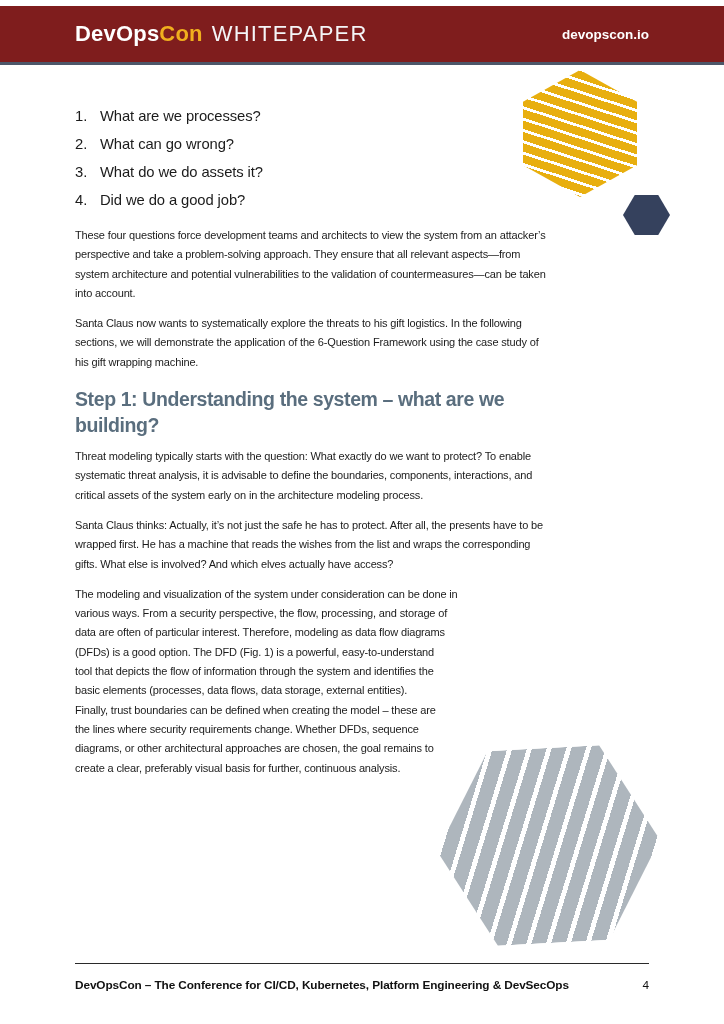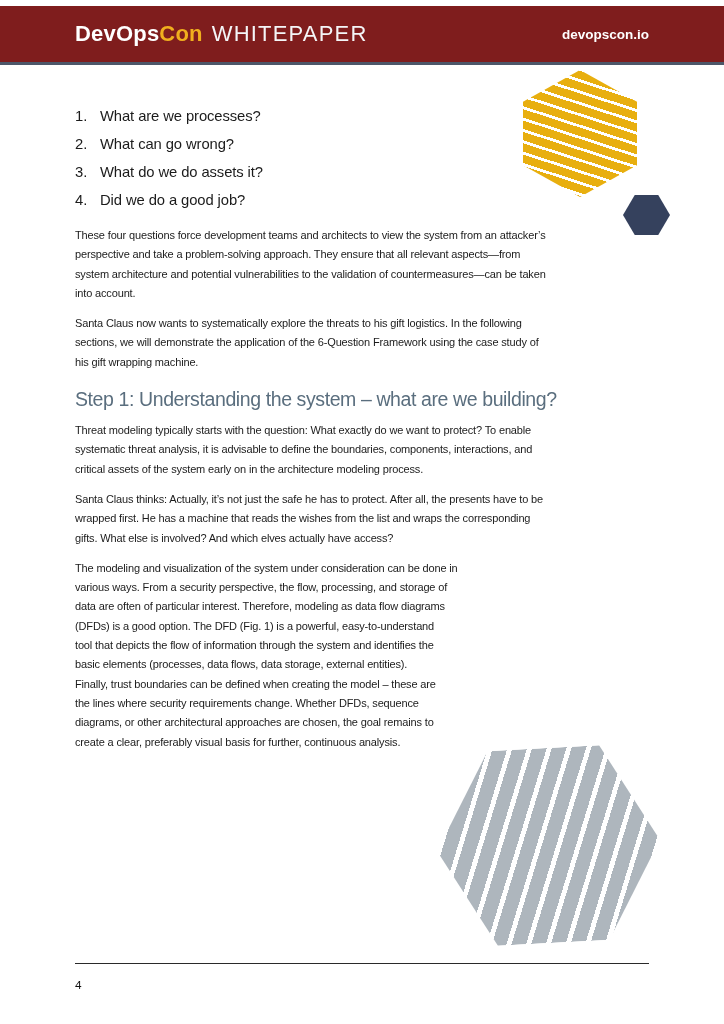--- a/index.html
+++ b/index.html
@@ -46,21 +46,21 @@
   .qitem { display:flex; height:28px; align-items:flex-start; }
   .qnum  { width:25px; flex:0 0 25px; font-size:14.8px; color:#1b1b1b; }
   .qtext { font-size:14.8px; color:#1b1b1b; letter-spacing:-0.1px; }
 
   .content p {
     margin:0 0 11px 0; font-size:11px; line-height:19.3px;
     color:#1b1b1b; letter-spacing:-0.15px;
   }
   .content h1 {
     margin:14px -14px 9px 0; font-size:19.5px; line-height:26px;
-    color:#5A6E7E; font-weight:normal; letter-spacing:-0.4px;
+    color:#5A6E7E; font-weight:bold; letter-spacing:-0.4px;
   }
 
   
   .hexfloat {
     float:right; width:114px; height:196px; margin-top:84px;
     shape-outside:polygon(49% 0%,100% 0%,100% 100%,49% 100%,0% 50%);
     shape-margin:10px;
   }
 
   
@@ -124,17 +124,18 @@
     <p>Santa Claus thinks: Actually, it’s not just the safe he has to protect. After all, the presents have to be wrapped first. He has a machine that reads the wishes from the list and wraps the corresponding gifts. What else is involved? And which elves actually have access?</p>
 
     <p>
       <span class="hexfloat"></span><span>The modeling and visualization of the system under consideration can be done in various ways. From a security perspective, the flow, processing, and storage of data are often of particular interest. Therefore, modeling as data flow diagrams (DFDs) is a good option. The DFD (Fig. 1) is a powerful, easy-to-understand tool that depicts the flow of information through the system and identifies the basic elements (processes, data flows, data storage, external entities). Finally, trust boundaries can be defined when creating the model – these are the lines where security requirements change. Whether DFDs, sequence diagrams, or other architectural approaches are chosen, the goal remains to create a clear, preferably visual basis for further, continuous analysis.</span>
     </p>
 
   </div>
 
   <div class="footer">
     <div class="footer-row">
+      <span class="footer-text">DevOpsCon – The Conference for CI/CD, Kubernetes, Platform Engineering &amp; DevSecOps</span>
       <span class="footer-page">4</span>
     </div>
   </div>
 
 </div>
 
 </body></html>

